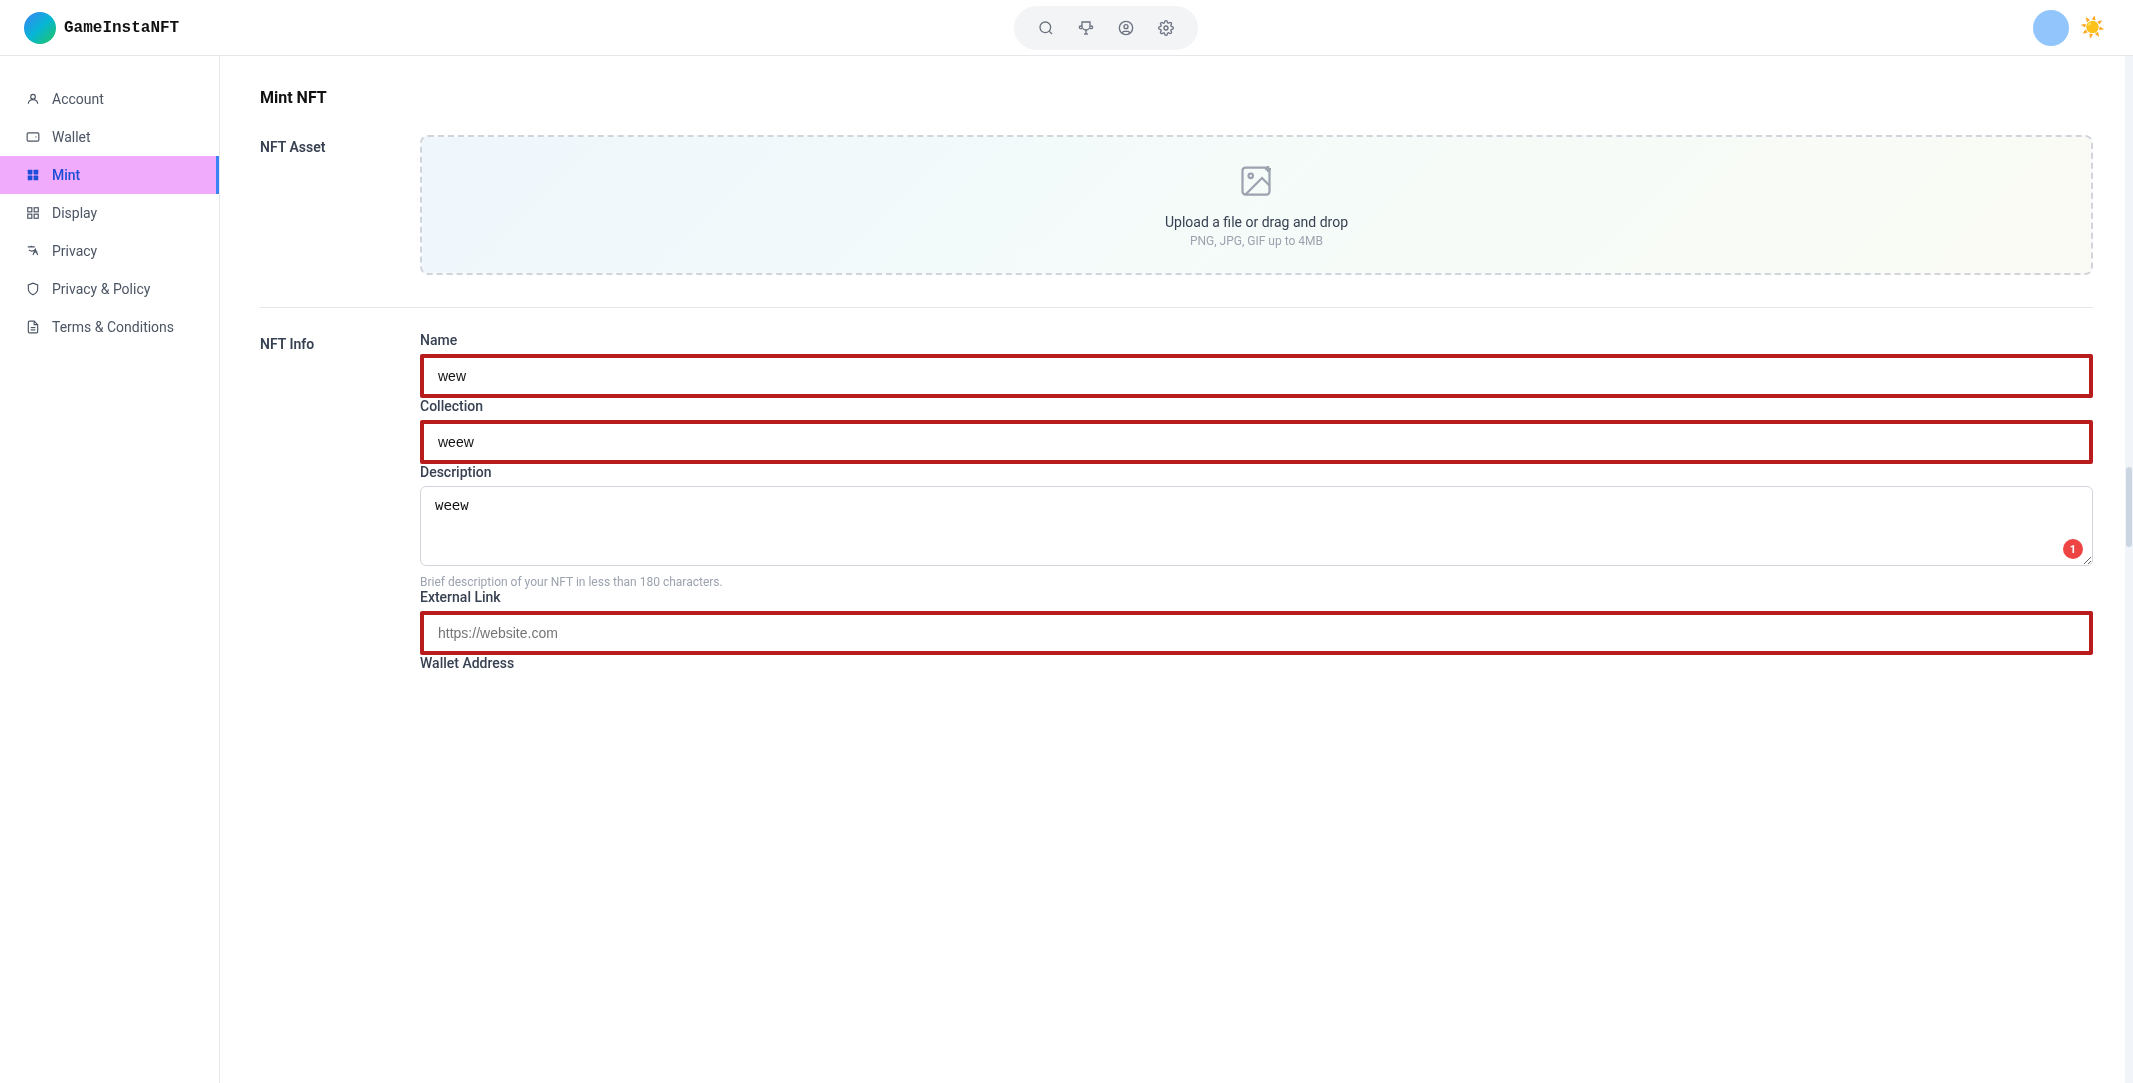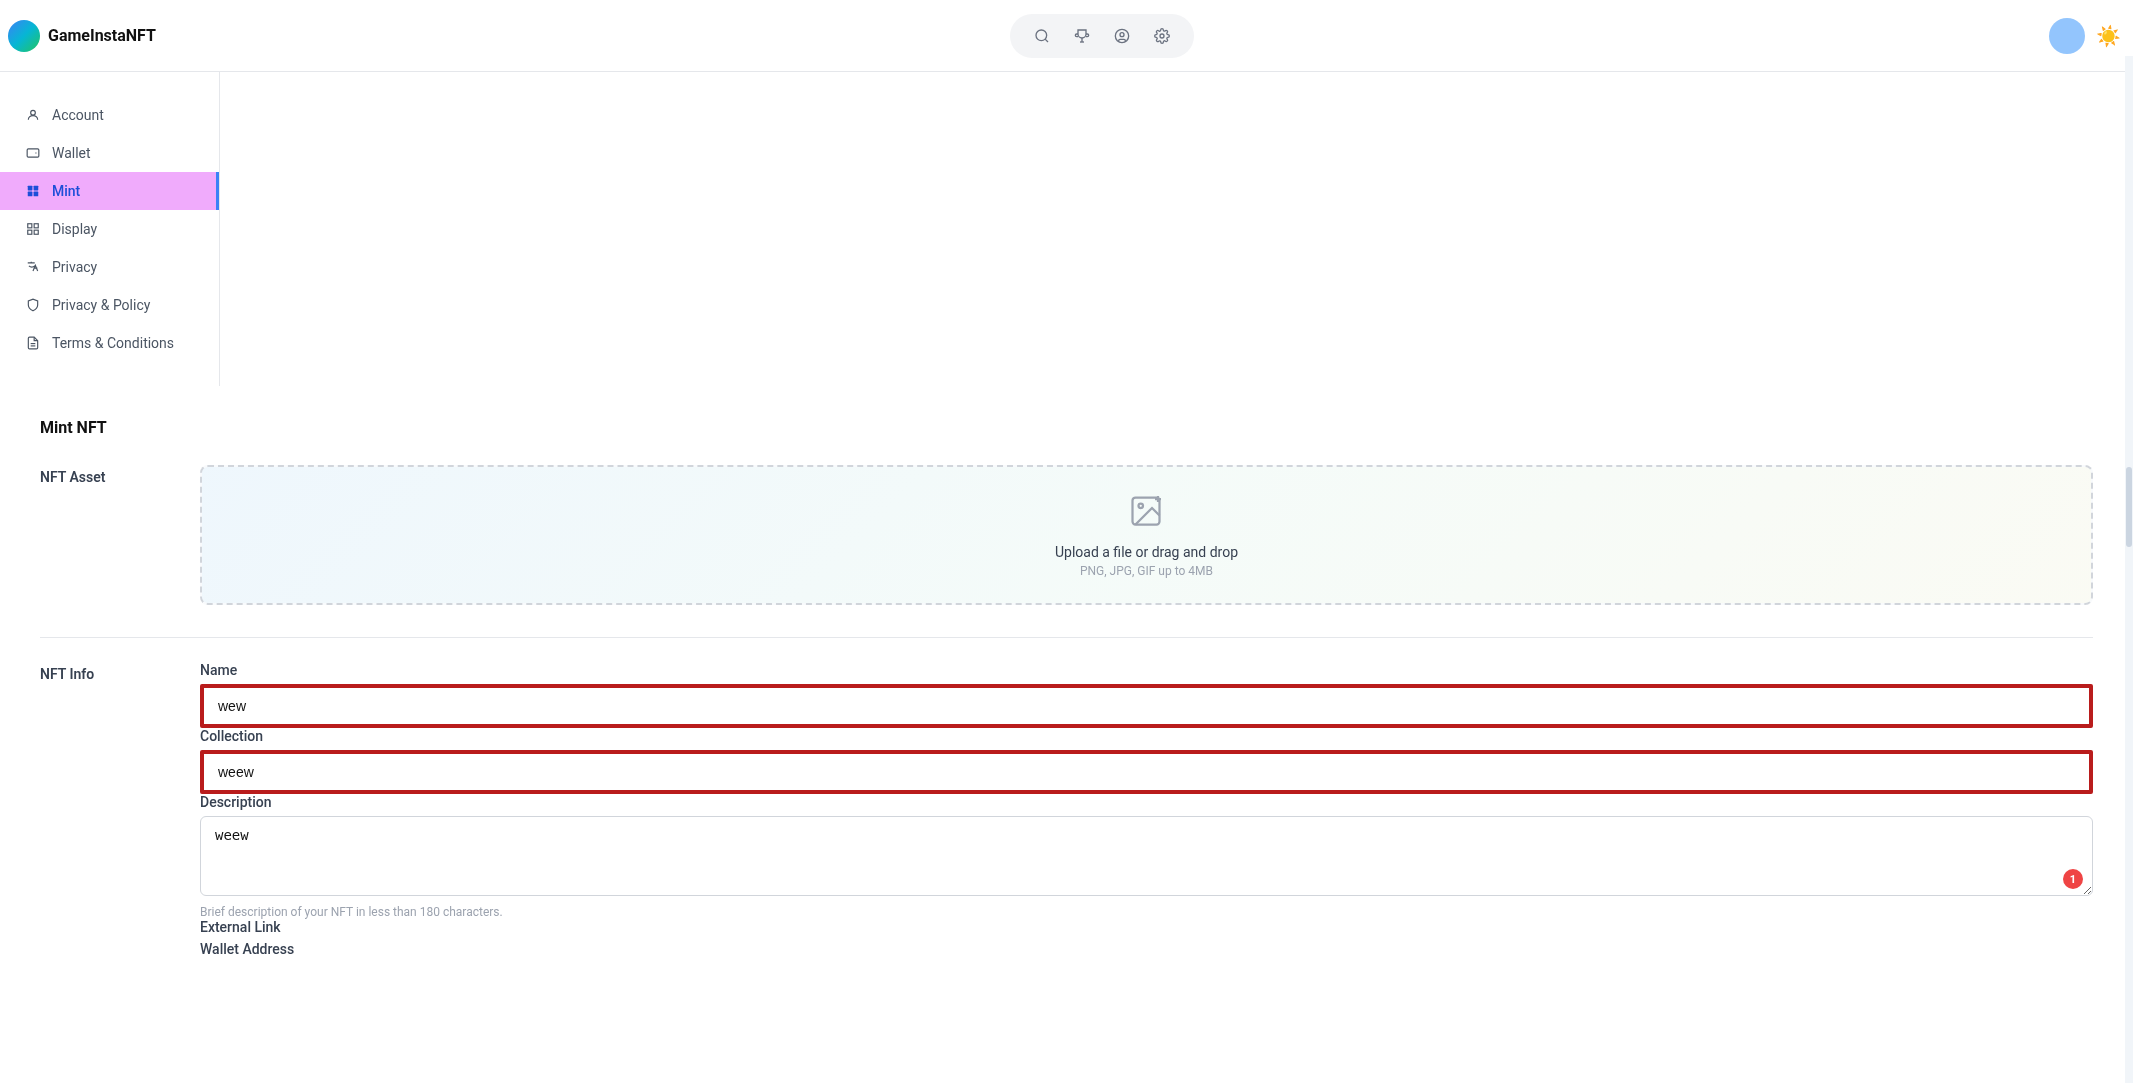--- a/index.html
+++ b/index.html
@@ -1,36 +1,37 @@
 <!DOCTYPE html>
 <html><head>
   <meta charset="utf-8">
   <style>
     * { box-sizing: border-box; margin: 0; padding: 0; }
     body { font-family: -apple-system, BlinkMacSystemFont, 'Segoe UI', Roboto, sans-serif; background: #fff; color: #333; font-size: 14px; }
 
     
     .top-nav {
       display: flex; align-items: center; justify-content: space-between;
-      padding: 0 8px; height: 72px; border-bottom: 1px solid #e5e7eb;
+      padding: 0 24px; height: 56px; border-bottom: 1px solid #e5e7eb;
       background: #fff;
+      font-family: Liberation Mono, monospace;
     }
     .nav-logo { display: flex; align-items: center; gap: 8px; font-weight: 700; font-size: 16px; color: #111; }
     .logo-circle {
       width: 32px; height: 32px; border-radius: 50%;
       background: linear-gradient(135deg, #3b82f6 0%, #06b6d4 50%, #22c55e 100%);
     }
     .nav-center { display: flex; align-items: center; gap: 8px; background: #f3f4f6; border-radius: 24px; padding: 6px 16px; }
     .nav-icon { width: 32px; height: 32px; display: flex; align-items: center; justify-content: center; cursor: pointer; color: #6b7280; border-radius: 50%; }
     .nav-right { display: flex; align-items: center; gap: 8px; }
     .avatar { width: 36px; height: 36px; border-radius: 50%; background: #93c5fd; }
     .sun-icon { width: 32px; height: 32px; display: flex; align-items: center; justify-content: center; color: #f59e0b; font-size: 20px; }
 
     
-    .layout { display: flex; min-height: calc(100vh - 56px); flex-direction: column; }
+    .layout { display: flex; min-height: calc(100vh - 56px); }
 
     
     .sidebar {
       width: 220px; min-width: 220px; border-right: 1px solid #e5e7eb;
       padding: 24px 0; background: #fff;
     }
     .sidebar-item {
       display: flex; align-items: center; gap: 10px;
       padding: 10px 24px; cursor: pointer; color: #4b5563; font-size: 14px;
       position: relative;
@@ -267,20 +268,21 @@
             <label class="form-label">Description</label>
             <div class="textarea-wrapper">
               <textarea class="form-textarea" style="">weew</textarea>
               <div class="char-badge">1</div>
             </div>
             <div class="form-hint">Brief description of your NFT in less than 180 characters.</div>
           </div>
 
           <div class="form-group">
             <label class="form-label">External Link</label>
+            <input class="form-input" type="text" placeholder="https://website.com" style="">
           </div>
 
           <div class="form-group">
             <label class="form-label">Wallet Address</label>
           </div>
 
         </div>
       </div>
     </div>
   </main>

